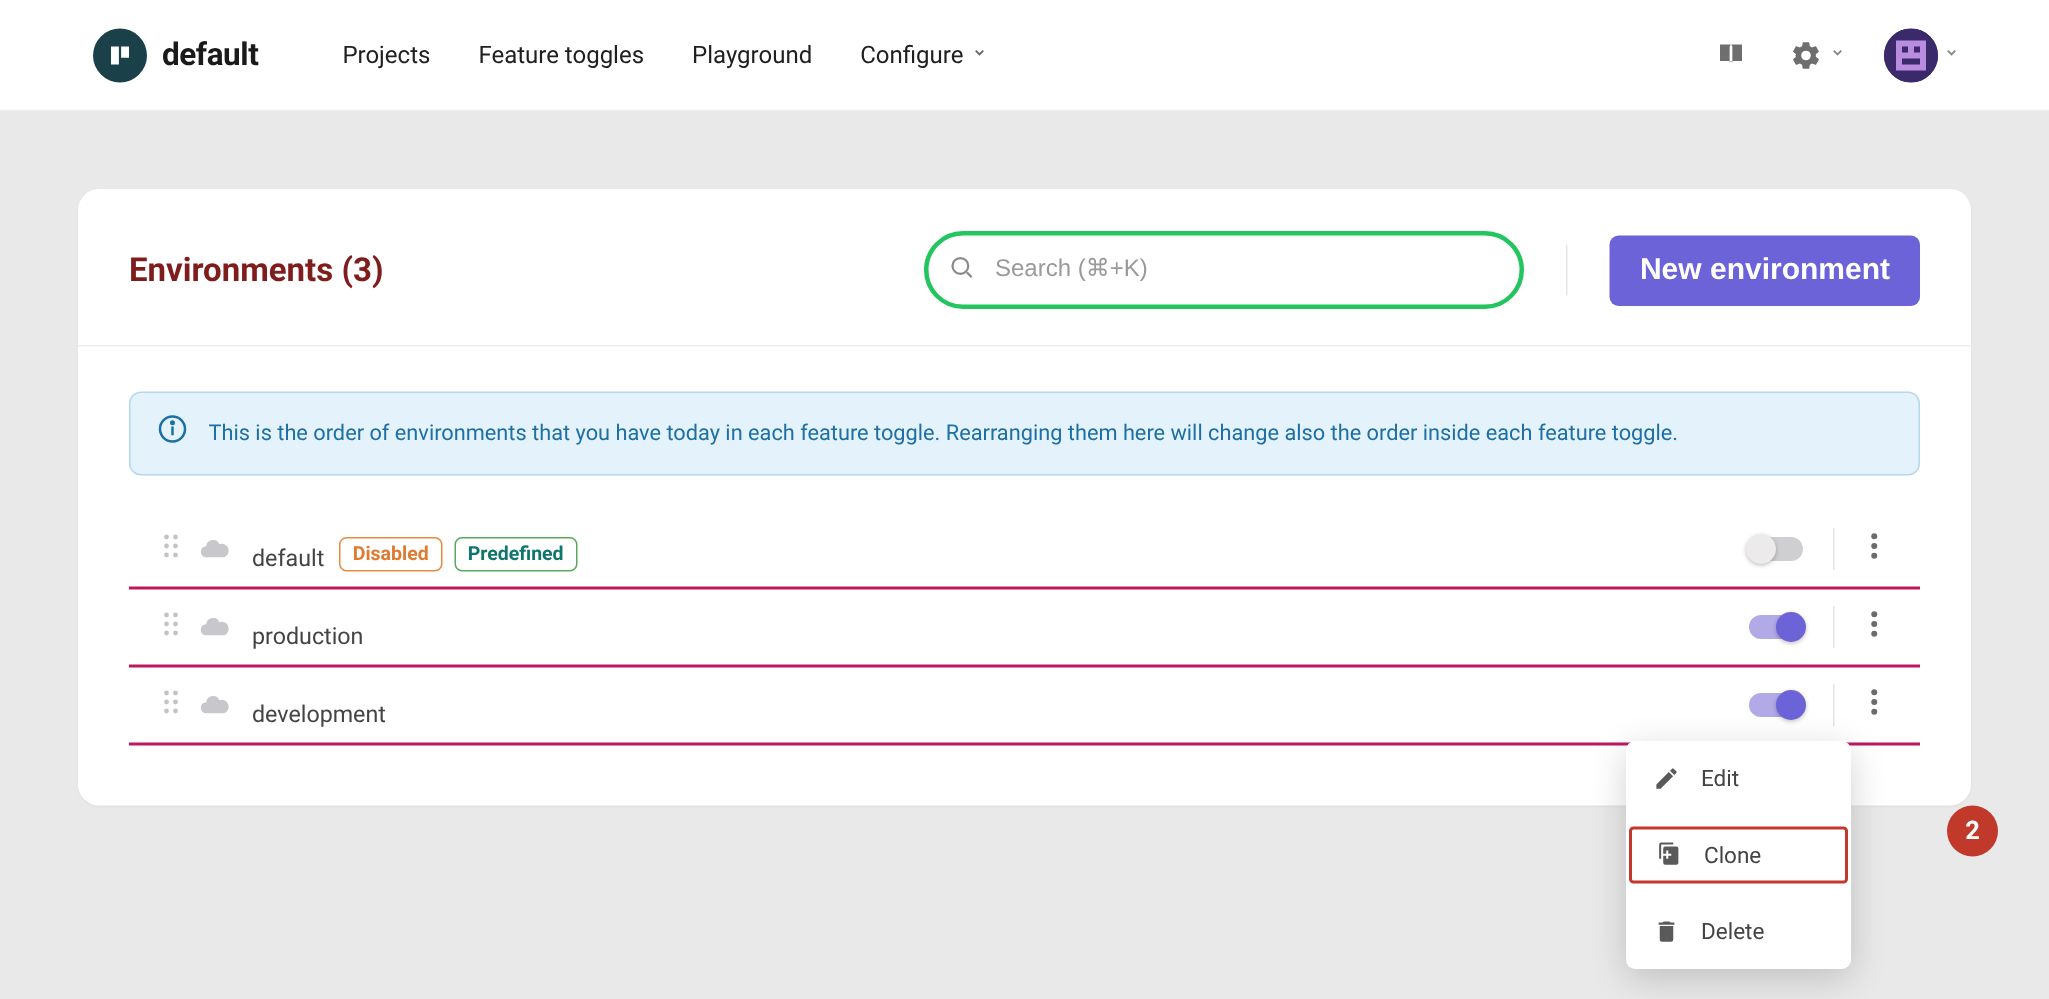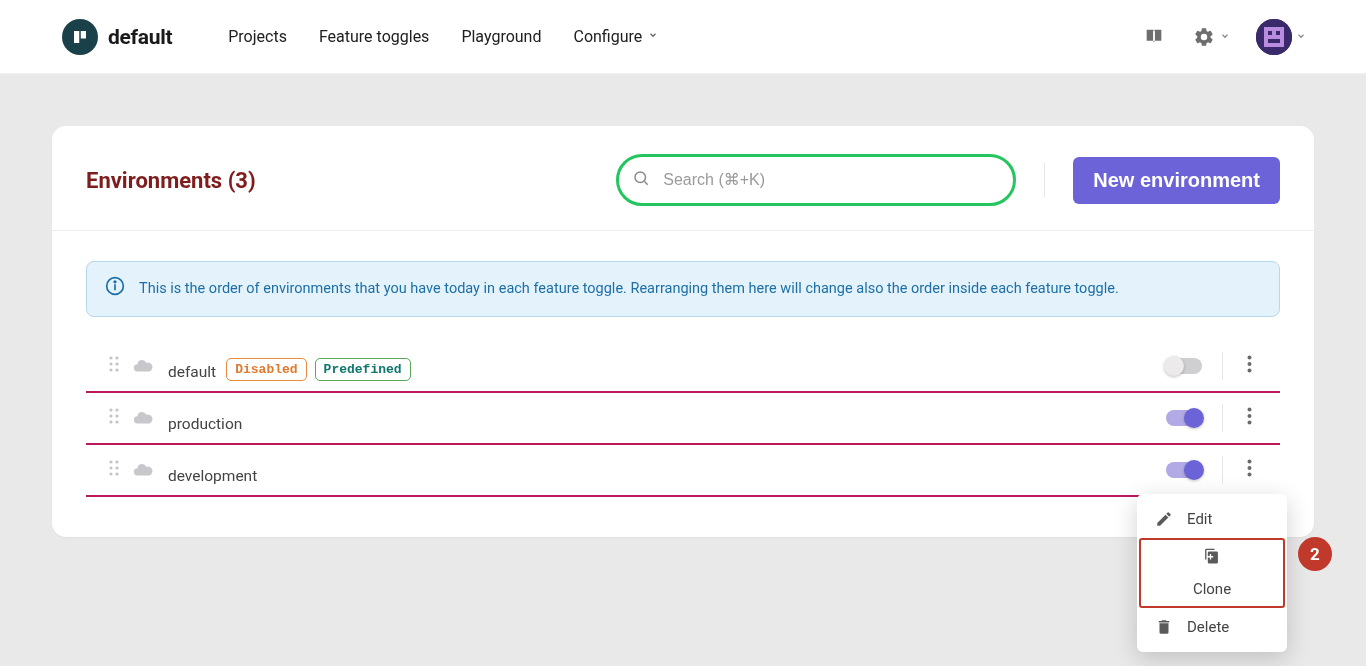--- a/index.html
+++ b/index.html
@@ -184,21 +184,20 @@
   .env-name {
     font-size: 15.5px;
     color: #444;
   }
   .badges { display: inline-flex; gap: 8px; margin-left: 10px; }
   .badge {
     border-radius: 5px;
     padding: 3px 8px;
     font-size: 13px;
     font-weight: 700;
-    font-family: Liberation Mono, monospace;
   }
   .badge.disabled { border: 1px solid #e88b3f; color: #e07a2e; }
   .badge.predefined { border: 1px solid #5aa85a; color: #0f766e; }
 
   .row-right { margin-left: auto; display: flex; align-items: center; gap: 20px; }
 
   .switch {
     width: 36px; height: 16px; border-radius: 10px; position: relative; cursor: pointer;
   }
   .switch .knob {
@@ -216,44 +215,43 @@
   .more-btn {
     color: #6b6b6b;
     cursor: pointer;
     padding: 4px;
   }
 
   
   .menu {
     position: absolute;
     top: 494px;
-    left: 1137px;
+    left: 1084px;
     width: 150px;
     background: #fff;
     border-radius: 6px;
     box-shadow: 0 6px 24px rgba(0,0,0,0.18);
     padding: 6px 0;
     z-index: 20;
   }
   .menu-item {
     display: flex;
     align-items: center;
     gap: 14px;
     padding: 10px 18px;
     font-size: 15px;
     color: #444;
     cursor: pointer;
   }
   .menu-item svg { color: #5a5a5a; flex-shrink: 0; }
   .menu-item.highlight {
     border: 2.5px solid #c0392b;
     border-radius: 3px;
-    margin: 0 2px;
+    margin: 13px 2px;
     padding: 8px 16px;
-    flex-direction: column;
   }
 
   
   .anno {
     position: absolute;
     top: 537px;
     left: 1298px;
     width: 34px; height: 34px;
     background: #c0392b;
     color: #fff;

